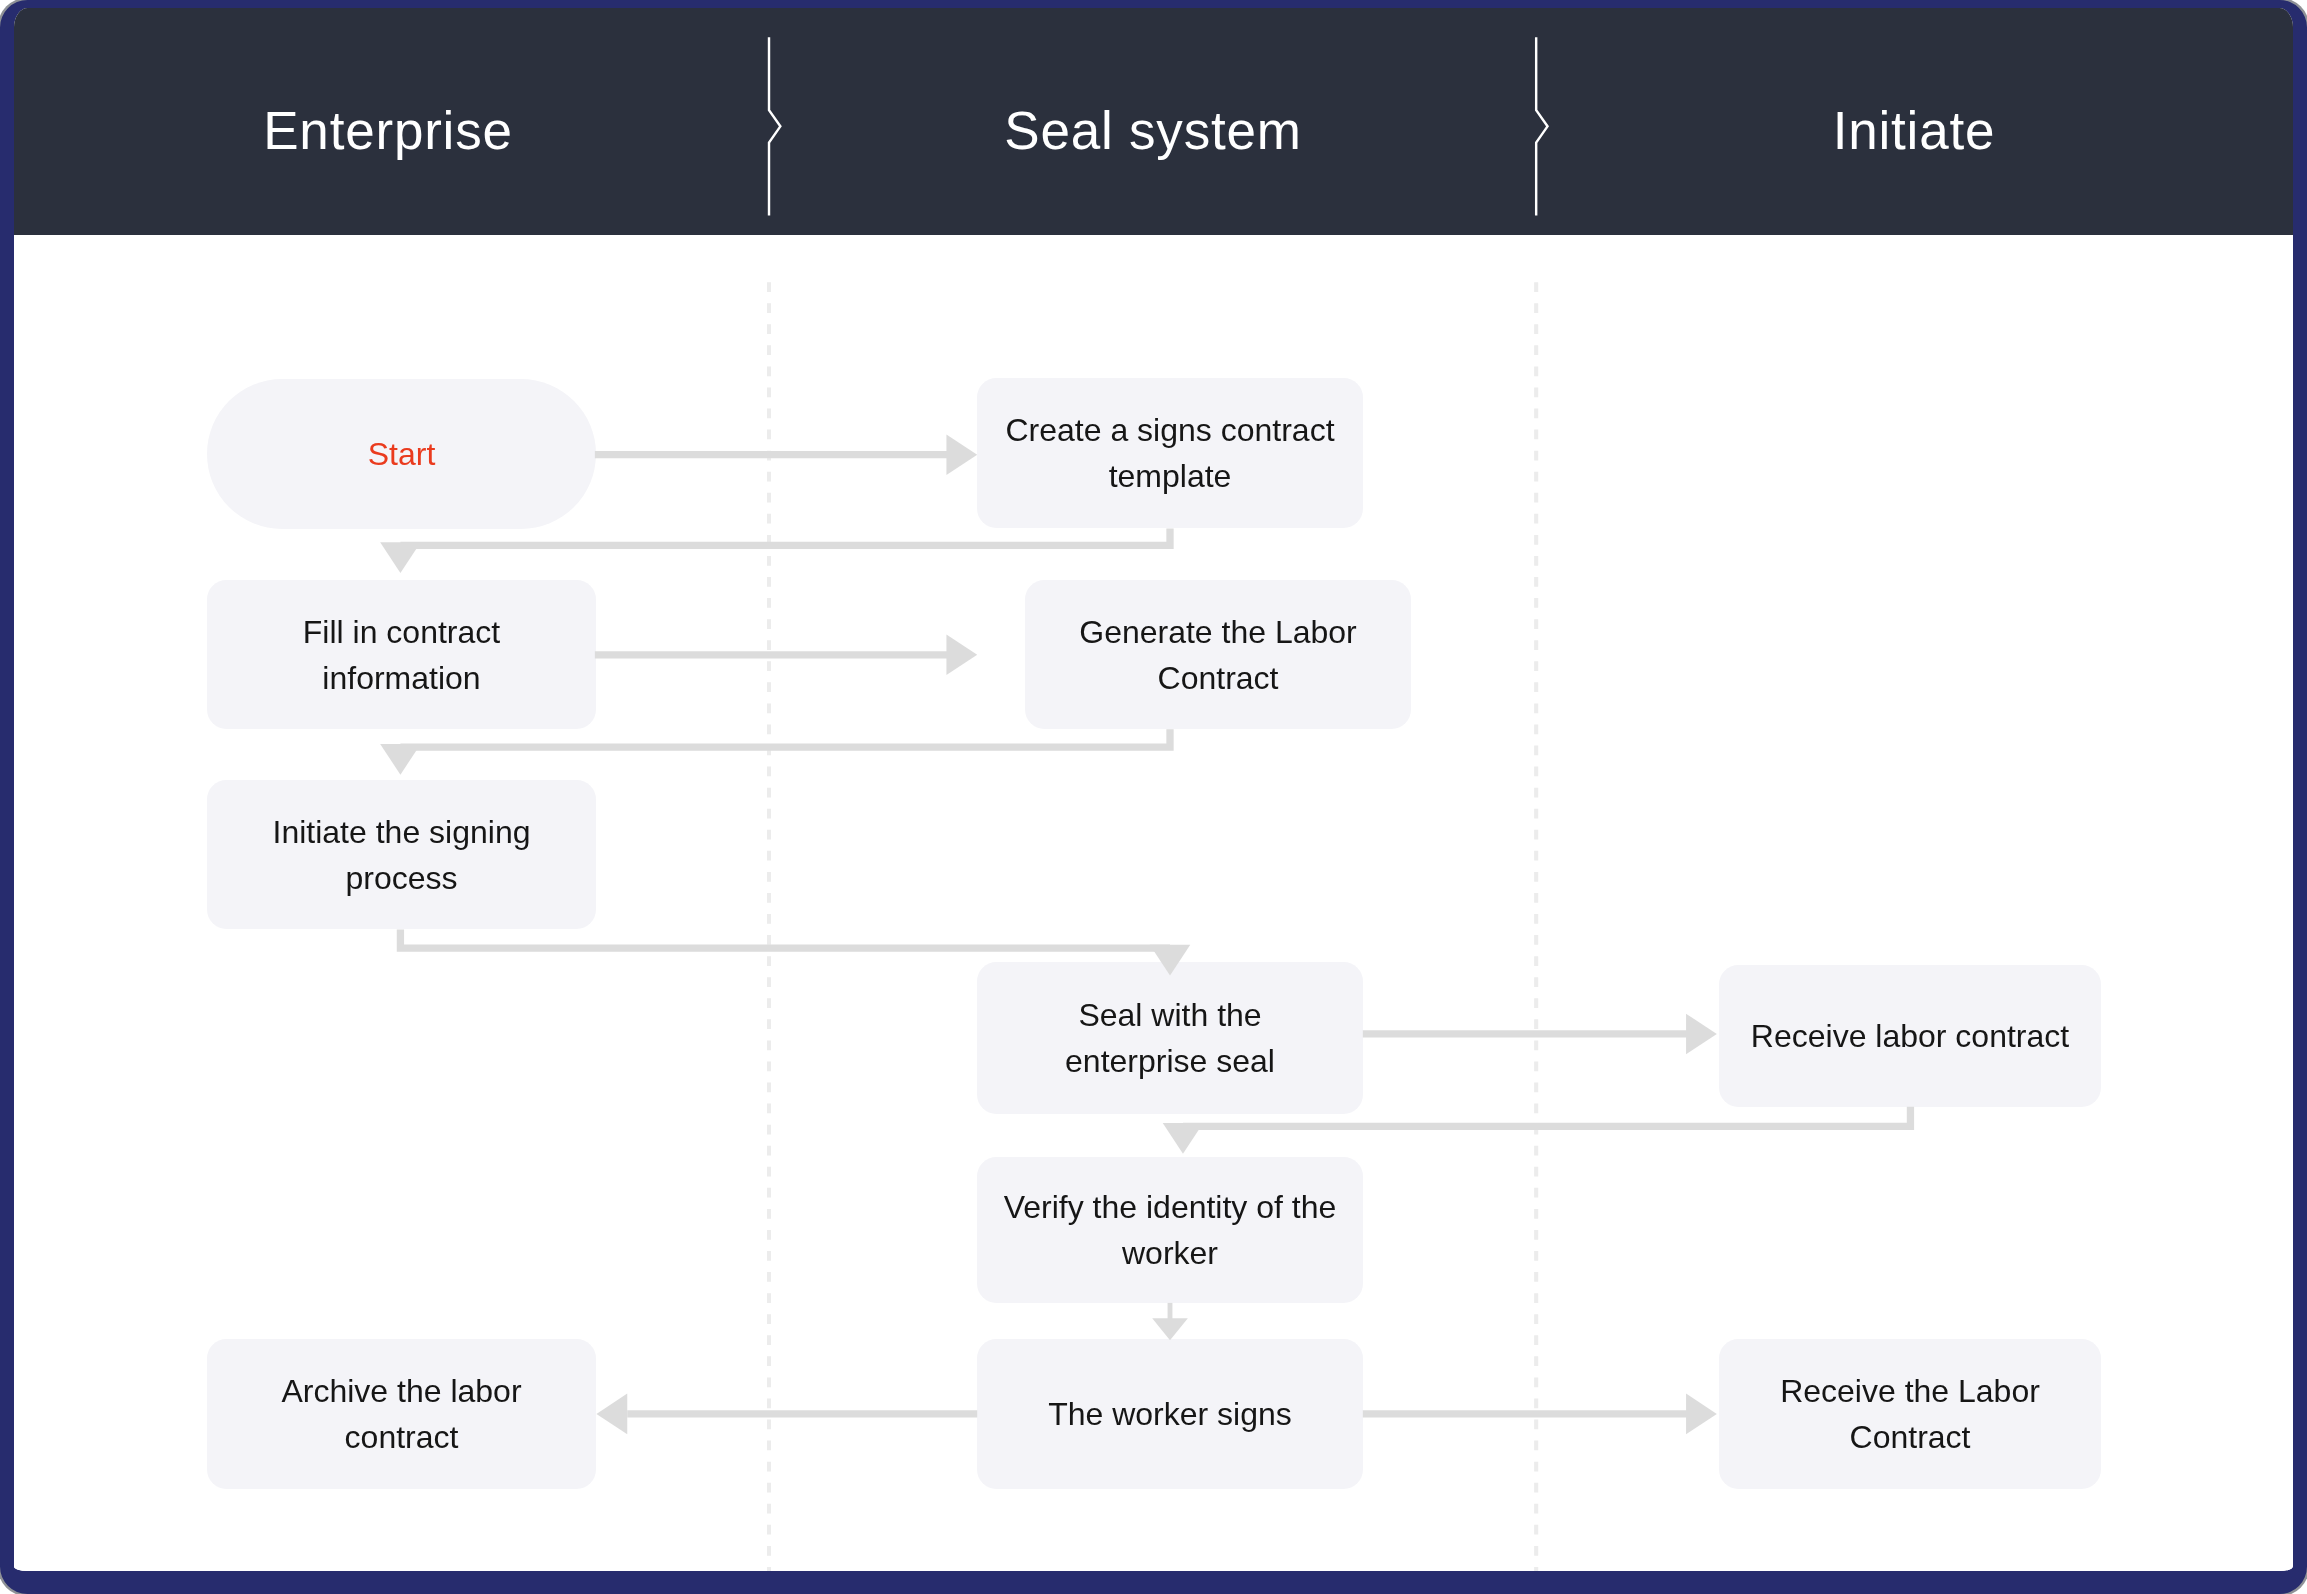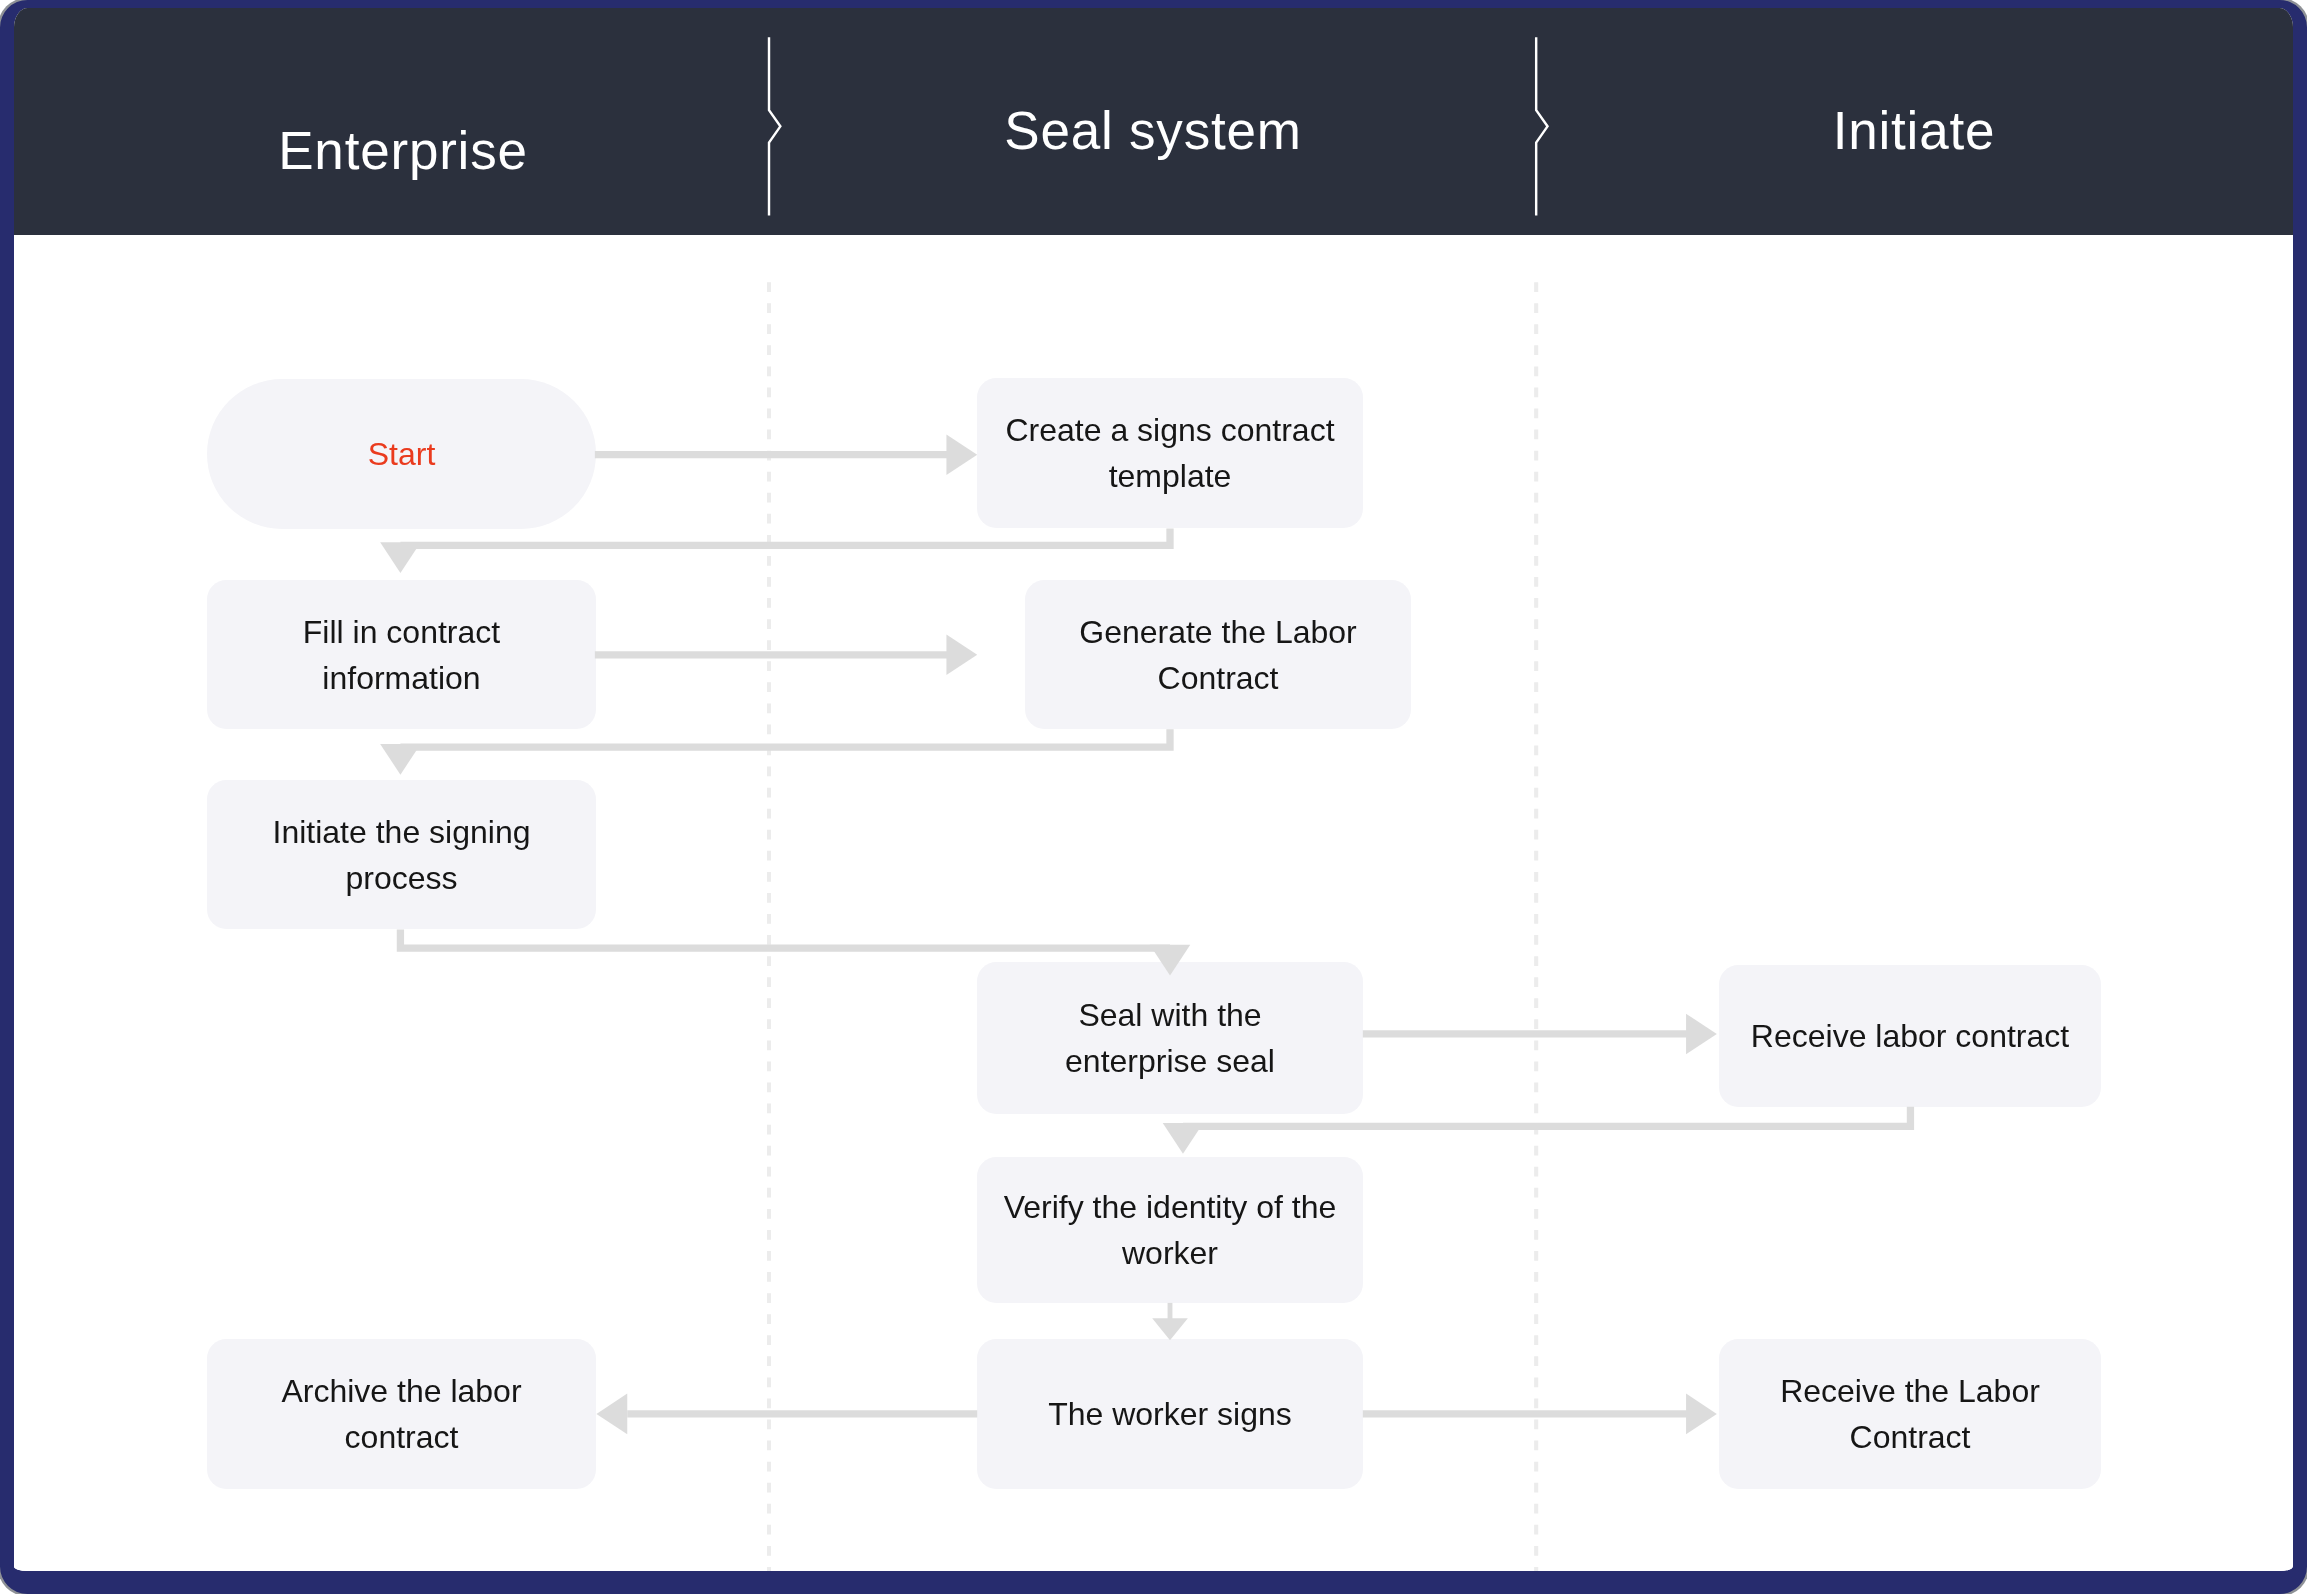--- a/index.html
+++ b/index.html
@@ -29,21 +29,21 @@
     overflow:hidden;
   }
   .lane-header{
     position:relative;width:100%;height:227px;
     background:var(--header-bg);
   }
   .lane-title{
     position:absolute;top:122px;transform:translate(-50%,-50%);
     color:#fff;font-size:53px;font-weight:500;letter-spacing:0.8px;white-space:nowrap;
   }
-  .lane-title.t1{left:389px;margin-top:20px;}
+  .lane-title.t1{left:374px;}
   .lane-title.t2{left:1139px;}
   .lane-title.t3{left:1900px;}
   .header-dividers{position:absolute;left:0;top:0;}
   .canvas{
     position:relative;width:2278px;height:1337px;background:var(--body-bg);margin-top:47px;
   }
   .node{
     position:absolute;
     background:var(--node-bg);
     border-radius:19.4px;

